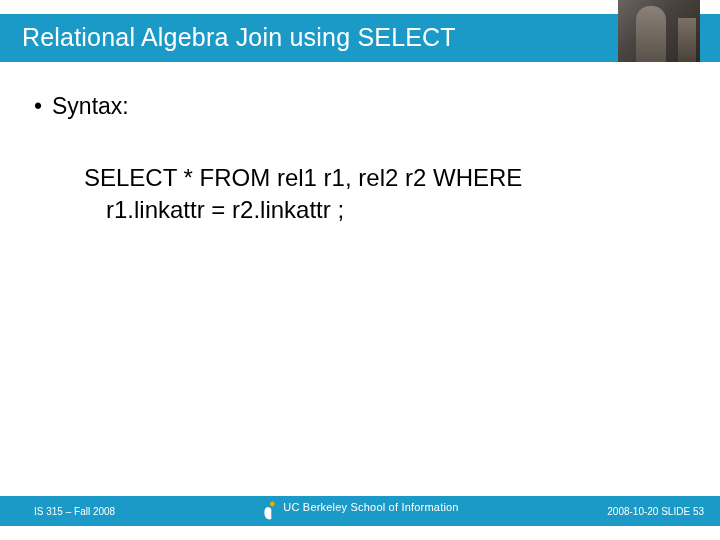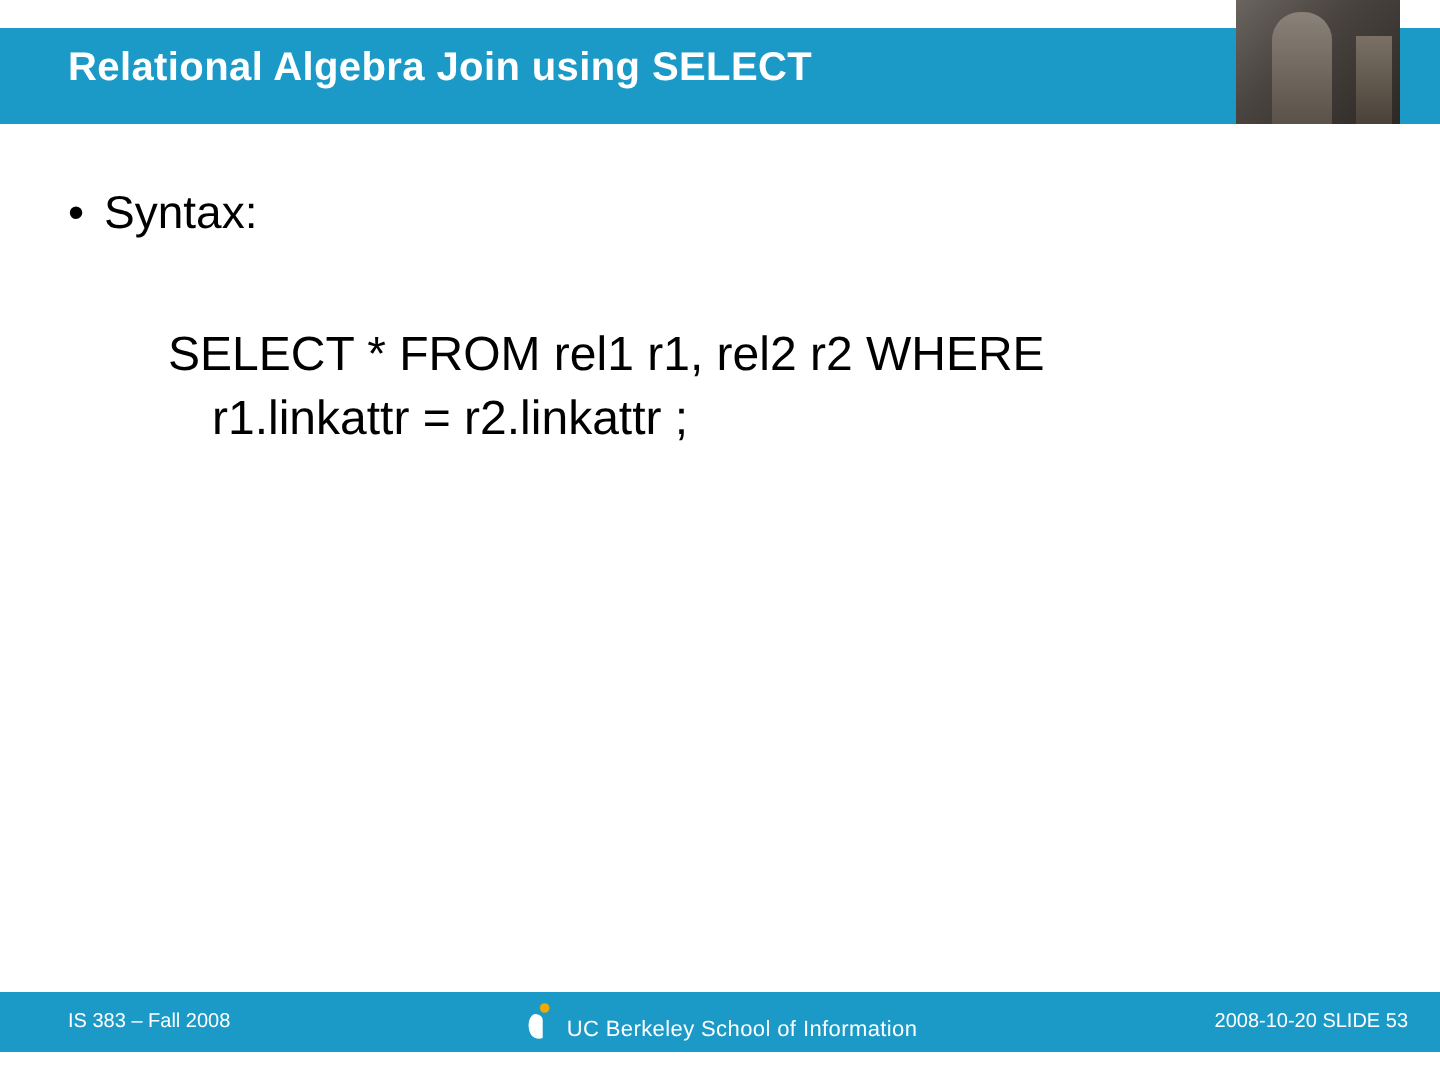--- a/index.html
+++ b/index.html
@@ -9,25 +9,25 @@
   .title-bar {
     position: absolute;
     top: 14px;
     left: 0;
     width: 720px;
     height: 48px;
     background: #1b9ac8;
   }
   .title-text {
     position: absolute;
-    left: 34px;
+    left: 22px;
     top: 9px;
     color: #ffffff;
-    font-size: 20px;
-    font-weight: 700;
+    font-size: 25px;
+    font-weight: 400;
     letter-spacing: 0.2px;
   }
   .corner-img {
     position: absolute;
     right: 20px;
     top: 0;
     width: 82px;
     height: 62px;
     background: linear-gradient(135deg, #6b6560 0%, #4a4440 40%, #2c2824 100%);
     overflow: hidden;
@@ -95,21 +95,21 @@
     right: 16px;
     top: 50%;
     transform: translateY(-50%);
   }
   .footer-logo {
     position: absolute;
     left: 50%;
     top: 50%;
     transform: translate(-50%, -50%);
     display: flex;
-    align-items: flex-end;
+    align-items: flex-start;
     gap: 6px;
   }
   .logo-mark {
     width: 16px; height: 20px;
     position: relative;
   }
   .logo-mark svg { display: block; }
   .logo-text {
     font-size: 11px;
     color: #ffffff;
@@ -130,21 +130,21 @@
     <div class="bullet-line">
       <span class="bullet-dot">•</span><span>Syntax:</span>
     </div>
     <div class="code-block">
       <div>SELECT  * FROM rel1 r1, rel2 r2 WHERE</div>
       <div class="code-indent">r1.linkattr = r2.linkattr ;</div>
     </div>
   </div>
 
   <div class="footer-bar">
-    <div class="footer-left">IS 383 – Fall 2008</div>
+    <div class="footer-left">IS 315 – Fall 2008</div>
     <div class="footer-logo">
       <span class="logo-mark">
         <svg width="16" height="20" viewBox="0 0 16 20">
           <circle cx="11" cy="3" r="2.4" fill="#f2a900"></circle>
           <path d="M6 6 C 3 7, 2 12, 4 16 C 5 18, 8 19, 10 18 L 10 9 C 10 7, 8 6, 6 6 Z" fill="#ffffff"></path>
         </svg>
       </span>
       <span class="logo-text">UC Berkeley School of Information</span>
     </div>
     <div class="footer-right">2008-10-20  SLIDE 53</div>

